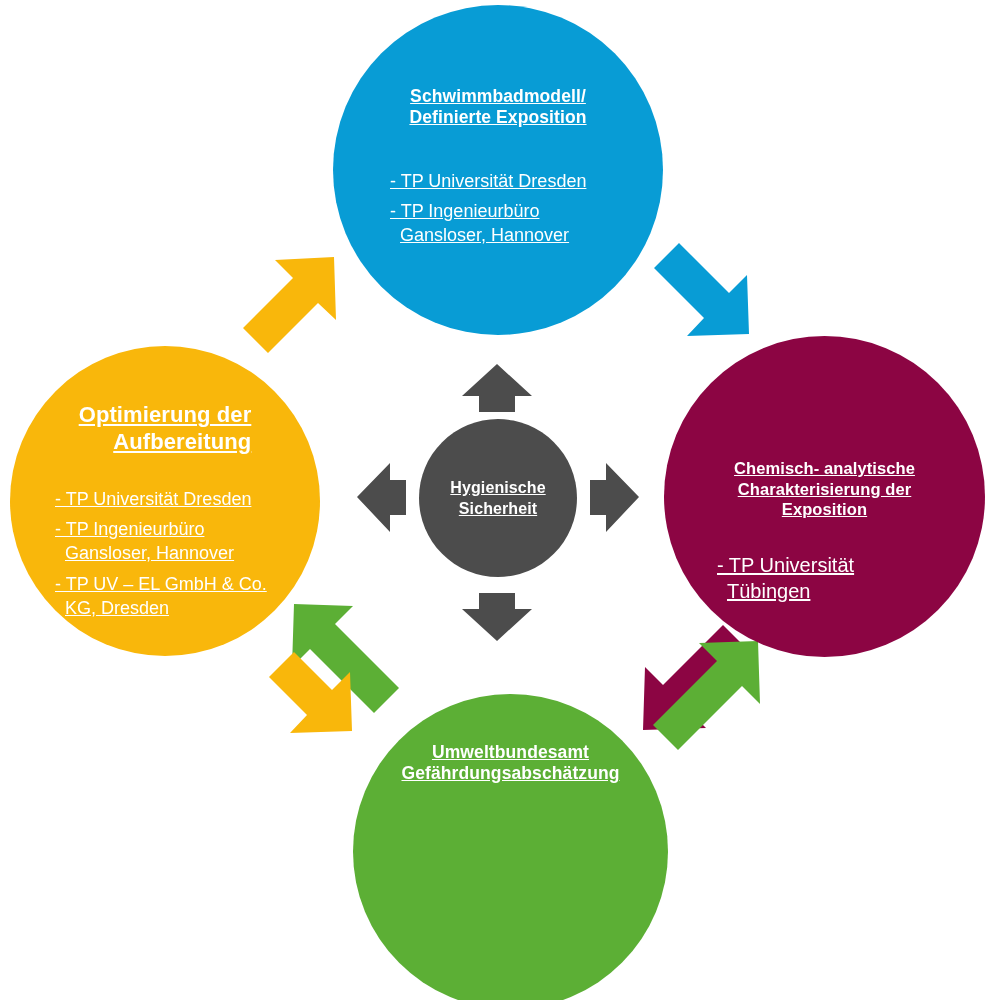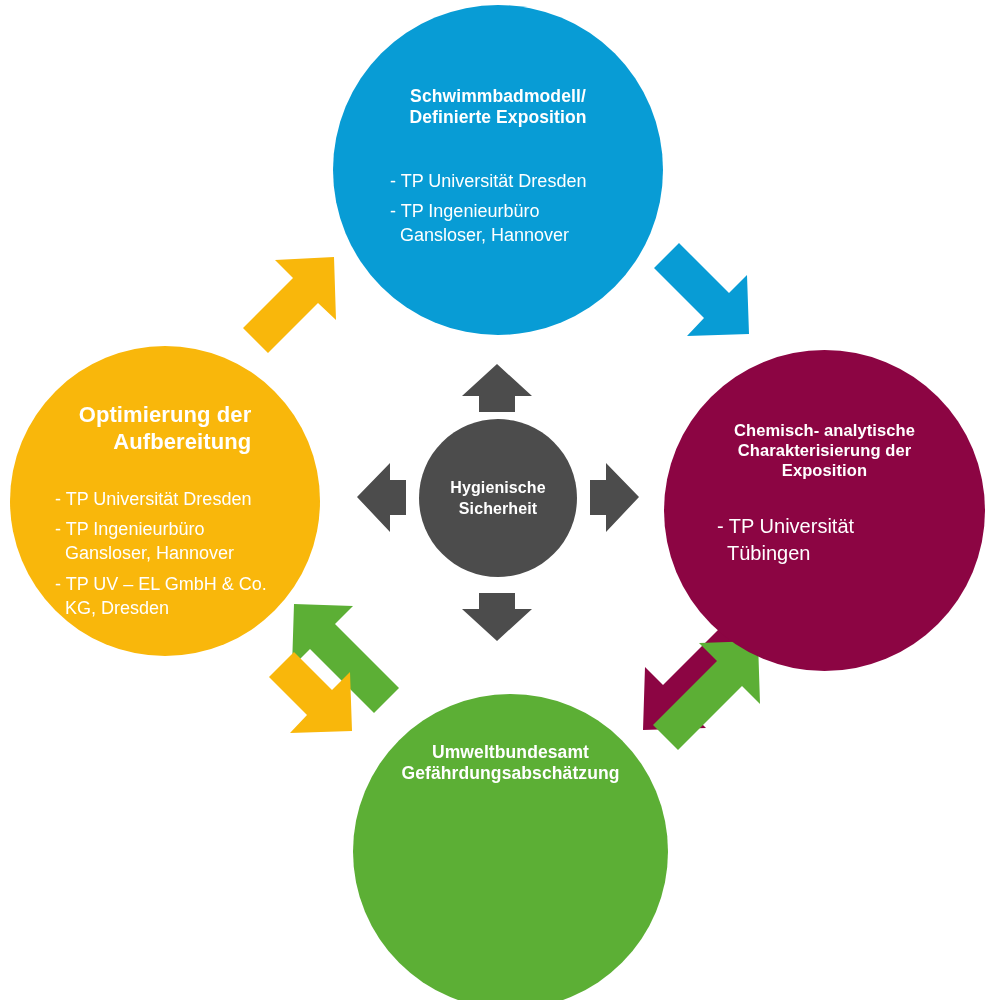--- a/index.html
+++ b/index.html
@@ -30,20 +30,21 @@
     position: absolute;
     border-radius: 50%;
     box-sizing: border-box;
     display: flex;
     flex-direction: column;
     align-items: center;
     justify-content: flex-start;
     color: #ffffff;
     text-align: center;
     z-index: 2;
+    text-decoration: underline;
   }
   .node-title {
     font-weight: bold;
     line-height: 1.22;
     letter-spacing: 0.1px;
     white-space: pre-line;
   }
   .node-list {
     list-style: none;
     margin: 0;
@@ -72,23 +73,24 @@
   #node-left {
     left: 10px; top: 346px;
     width: 310px; height: 310px;
     background: #F9B70B;
   }
   #node-left .node-title { font-size: 22px; margin-top: 56px; text-align: right; }
   #node-left .node-list { font-size: 18px; margin-top: 32px; width: 220px; }
 
   
   #node-right {
-    left: 664px; top: 350px;
+    left: 664px; top: 336px;
     width: 321px; height: 321px;
     background: #8C0543;
+    justify-content: center;
   }
   #node-right .node-title { font-size: 16.5px; margin-top: 70px; }
   #node-right .node-list { font-size: 20px; margin-top: 33px; width: 215px; }
 
   
   #node-bottom {
     left: 353px; top: 694px;
     width: 315px; height: 315px;
     background: #5CAF35;
   }

